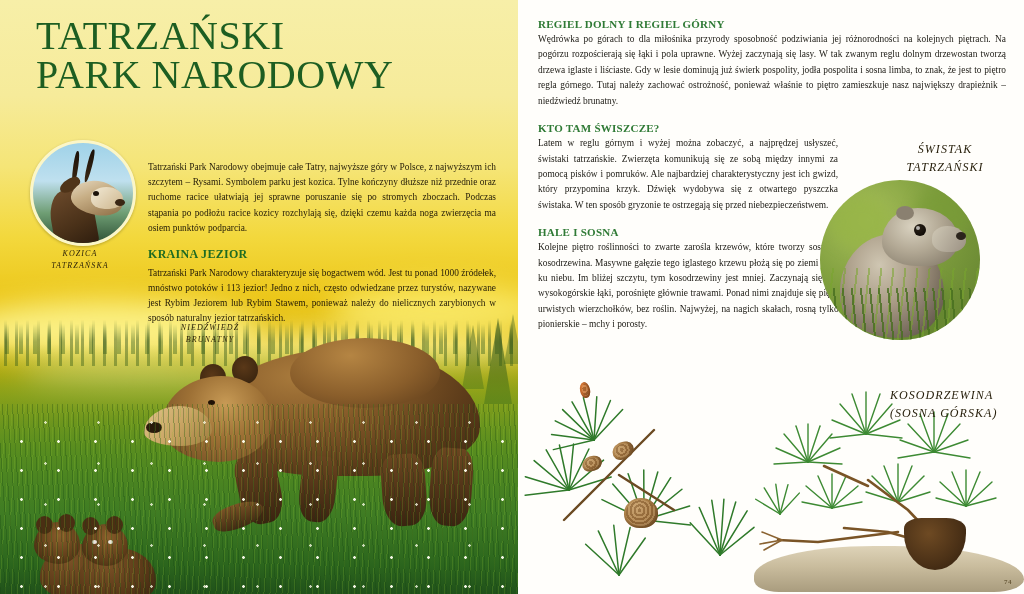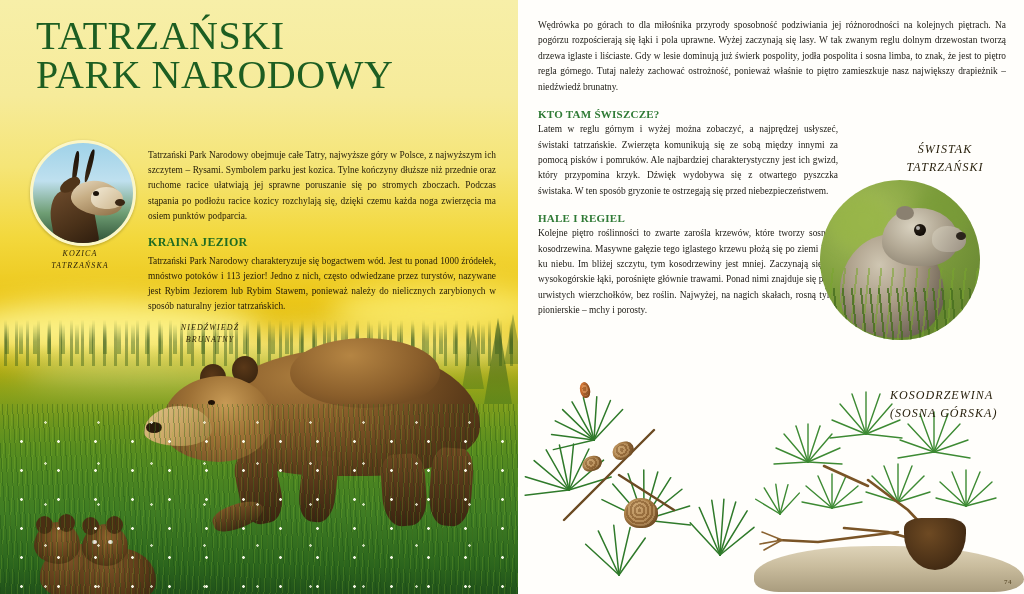--- a/index.html
+++ b/index.html
@@ -114,21 +114,21 @@
   .ch-ear{position:absolute;left:26px;top:36px;width:22px;height:12px;border-radius:60% 40% 50% 50%;
     background:#4f3419;transform:rotate(-28deg);}
   .ch-horn{position:absolute;width:5px;height:34px;border-radius:50% 50% 60% 60%;
     background:linear-gradient(180deg,#1a1008,#3c2a16);}
   .ch-horn.h1{left:40px;top:8px;transform:rotate(8deg);}
   .ch-horn.h2{left:54px;top:6px;transform:rotate(14deg);}
   .cap{position:absolute;text-align:center;font-style:italic;font-size:8px;letter-spacing:1.1px;
     color:#2e2408;line-height:1.45;white-space:pre-line;}
   .cap-kozica{left:14px;top:248px;width:132px;}
   .cap-bear{left:140px;top:322px;width:140px;}
-  .lp-body{position:absolute;left:148px;top:148px;width:348px;color:#231b07;
+  .lp-body{position:absolute;left:148px;top:160px;width:348px;color:#231b07;
     font-size:9.4px;line-height:1.62;text-align:justify;}
   .lp-body p{margin:0 0 9px 0;}
   .lp-h{color:#1f6b22;font-size:12px;font-weight:bold;letter-spacing:.3px;margin:0 0 1px 0;}
 
   
   .page-right{position:absolute;left:518px;top:0;width:506px;height:594px;background:#fffefb;overflow:hidden;}
   .rp-col{position:absolute;left:20px;top:18px;width:468px;}
   .rp-h{color:#2f7a35;font-size:11px;font-weight:bold;letter-spacing:.25px;margin:0 0 2px 0;}
   .rp-p{color:#1c1a14;font-size:9.4px;line-height:1.64;text-align:justify;margin:0 0 13px 0;}
   .rp-narrow{width:300px;}
@@ -253,26 +253,27 @@
     <div class="lp-body">
       <p>Tatrzański Park Narodowy obejmuje całe Tatry, najwyższe góry w Polsce, z najwyższym ich szczytem – Rysami. Symbolem parku jest kozica. Tylne kończyny dłuższe niż przednie oraz ruchome racice ułatwiają jej sprawne poruszanie się po stromych zboczach. Podczas stąpania po podłożu racice kozicy rozchylają się, dzięki czemu każda noga zwierzęcia ma osiem punktów podparcia.</p>
       <div class="lp-h">KRAINA JEZIOR</div>
       <p>Tatrzański Park Narodowy charakteryzuje się bogactwem wód. Jest tu ponad 1000 źródełek, mnóstwo potoków i 113 jezior!  Jedno z nich, często odwiedzane przez turystów, nazywane jest Rybim Jeziorem lub Rybim Stawem, ponieważ należy do nielicznych zarybionych w sposób naturalny jezior tatrzańskich.</p>
     </div>
   </div>
 
   <div class="page-right">
 
     <div class="rp-col">
+      <div class="rp-h">REGIEL DOLNY I REGIEL GÓRNY</div>
       <p class="rp-p">Wędrówka po górach to dla miłośnika przyrody sposobność podziwiania jej różnorodności na kolejnych piętrach. Na pogórzu rozpościerają się łąki i pola uprawne. Wyżej zaczynają się lasy. W tak zwanym reglu dolnym drzewostan tworzą drzewa iglaste i liściaste. Gdy w lesie dominują już świerk pospolity, jodła pospolita i sosna limba, to znak, że jest to piętro regla górnego. Tutaj należy zachować ostrożność, ponieważ właśnie to piętro zamieszkuje nasz największy drapieżnik – niedźwiedź brunatny.</p>
 
       <div class="rp-h">KTO TAM ŚWISZCZE?</div>
       <p class="rp-p rp-narrow">Latem w reglu górnym i wyżej można zobaczyć, a najprędzej usłyszeć, świstaki tatrzańskie. Zwierzęta komunikują się ze sobą między innymi za pomocą pisków i pomruków. Ale najbardziej charakterystyczny jest ich gwizd, który przypomina krzyk. Dźwięk wydobywa się z otwartego pyszczka świstaka. W ten sposób gryzonie te ostrzegają się przed niebezpieczeństwem.</p>
 
-      <div class="rp-h">HALE I REGIEL</div>
+      <div class="rp-h">HALE I SOSNA</div>
       <p class="rp-p rp-mid">Kolejne piętro roślinności to zwarte zarośla krzewów, które tworzy sosna górska – kosodrzewina. Masywne gałęzie tego iglastego krzewu płożą się po ziemi lub wznoszą ku niebu. Im bliżej szczytu, tym kosodrzewiny jest mniej. Zaczynają się hale. Są to wysokogórskie łąki, porośnięte głównie trawami. Ponad nimi znajduje się piętro turni – urwistych wierzchołków, bez roślin. Najwyżej, na nagich skałach, rosną tylko rośliny pionierskie – mchy i porosty.</p>
     </div>
 
     <div class="marmot">
       <div class="m-blur mb1"></div>
       <div class="m-blur mb2"></div>
       <div class="m-blur mb3"></div>
       <div class="m-body"></div>
       <div class="m-head"></div>
       <div class="m-ear"></div>

